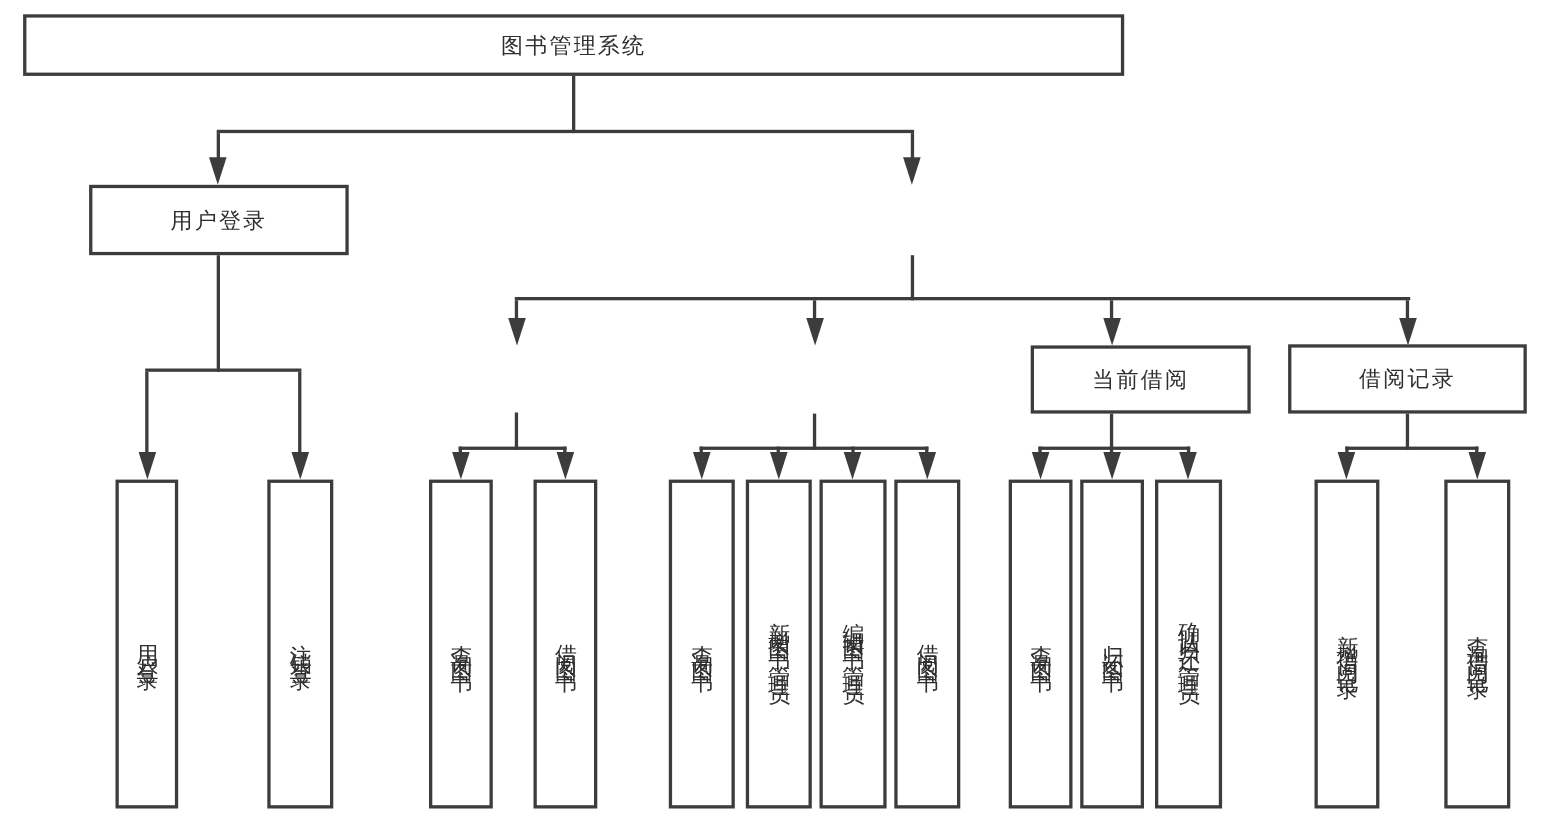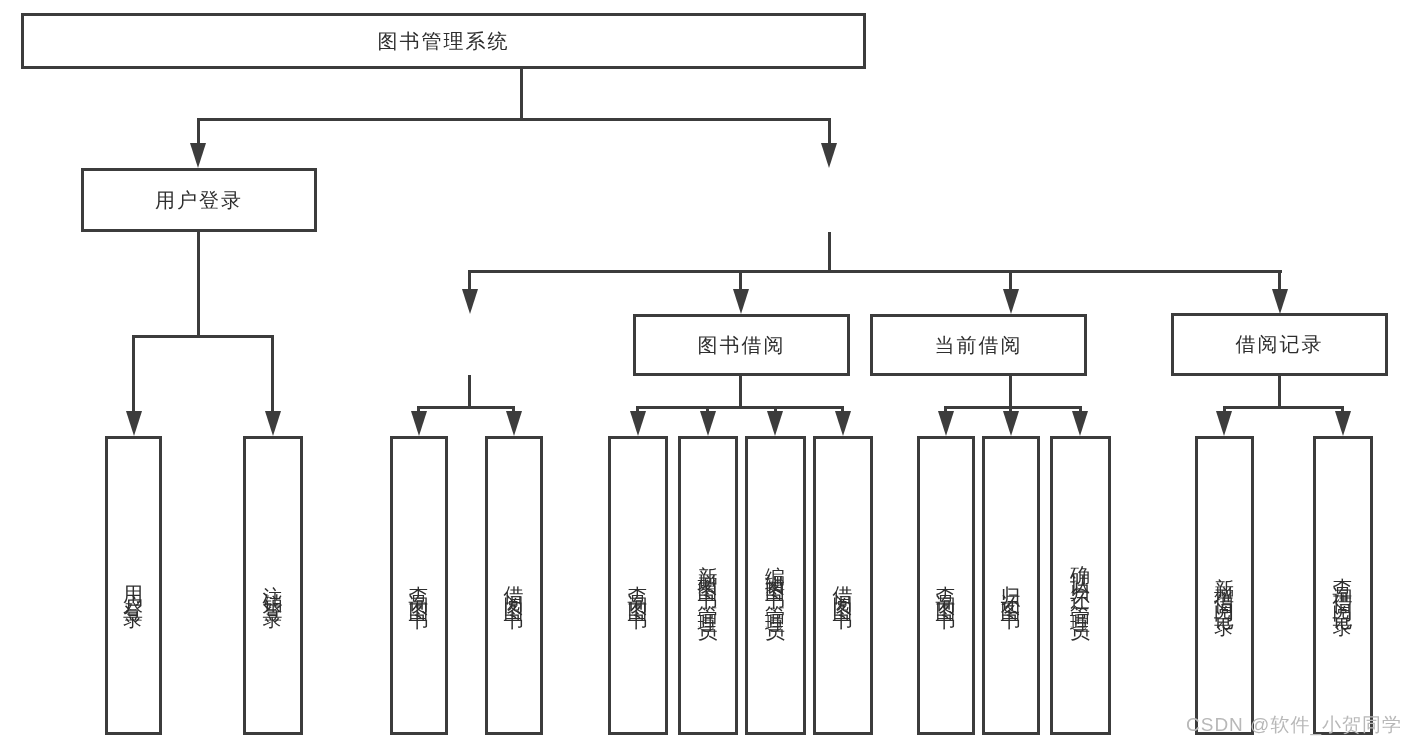--- a/index.html
+++ b/index.html
@@ -18,21 +18,21 @@
   .ah{position:absolute;width:0;height:0;border-left:8px solid transparent;
       border-right:8px solid transparent;border-top:25px solid var(--line)}
   .wm{position:absolute;left:1186px;top:712px;font-size:19px;color:#b8b8b8;
       letter-spacing:1px;white-space:nowrap}
 </style>
 </head>
 <body>
 
 <div class="diagram" id="diagram-root" style="--line: #3c3c3c; --text: #2e2e2e; background: rgb(255, 255, 255);">
 
-  <div class="node" style="left:21px;top:13px;width:845px;height:56px">
+  <div class="node" style="left:21px;top:13px;width:1001px;height:56px">
     <span>图书管理系统</span>
   </div>
 
   <div class="vl" style="left:520px;top:69px;width:3px;height:52px"></div>
   <div class="hl" style="left:197px;top:118px;width:634px;height:3px"></div>
   <div class="vl" style="left:197px;top:121px;width:3px;height:25px"></div>
   <div class="ah" style="left:190px;top:143px"></div>
   <div class="vl" style="left:828px;top:121px;width:3px;height:25px"></div>
   <div class="ah" style="left:821px;top:143px"></div>
 
@@ -51,24 +51,21 @@
   <div class="hl" style="left:468px;top:270px;width:814px;height:3px"></div>
   <div class="vl" style="left:468px;top:273px;width:3px;height:18px"></div>
   <div class="ah" style="left:462px;top:289px"></div>
   <div class="vl" style="left:739px;top:273px;width:3px;height:18px"></div>
   <div class="ah" style="left:733px;top:289px"></div>
   <div class="vl" style="left:1009px;top:273px;width:3px;height:18px"></div>
   <div class="ah" style="left:1003px;top:289px"></div>
   <div class="vl" style="left:1278px;top:273px;width:3px;height:18px"></div>
   <div class="ah" style="left:1272px;top:289px"></div>
 
-  <div class="node" style="left:633px;top:314px;width:217px;height:62px">
-    <span>图书借阅</span>
-  </div>
-  <div class="node" style="left:870px;top:314px;width:217px;height:62px">
+  <div class="node" style="left:937px;top:314px;width:200px;height:62px">
     <span>当前借阅</span>
   </div>
   <div class="node" style="left:1171px;top:313px;width:217px;height:63px">
     <span>借阅记录</span>
   </div>
 
   <div class="vl" style="left:468px;top:375px;width:3px;height:34px"></div>
   <div class="hl" style="left:417px;top:406px;width:98px;height:3px"></div>
   <div class="vl" style="left:417px;top:406px;width:3px;height:8px"></div>
   <div class="ah" style="left:411px;top:411px"></div>
@@ -135,15 +132,14 @@
   <div class="leaf" style="left:1050px;width:61px">
     <span>确认归还（管理员）</span>
   </div>
   <div class="leaf" style="left:1195px;width:59px">
     <span>新增借阅记录</span>
   </div>
   <div class="leaf" style="left:1313px;width:60px">
     <span>查询借阅记录</span>
   </div>
 
-  <div class="wm" style="color: rgb(184, 184, 184);">CSDN @软件_小贺同学</div>
 
 </div>
 
 </body></html>

